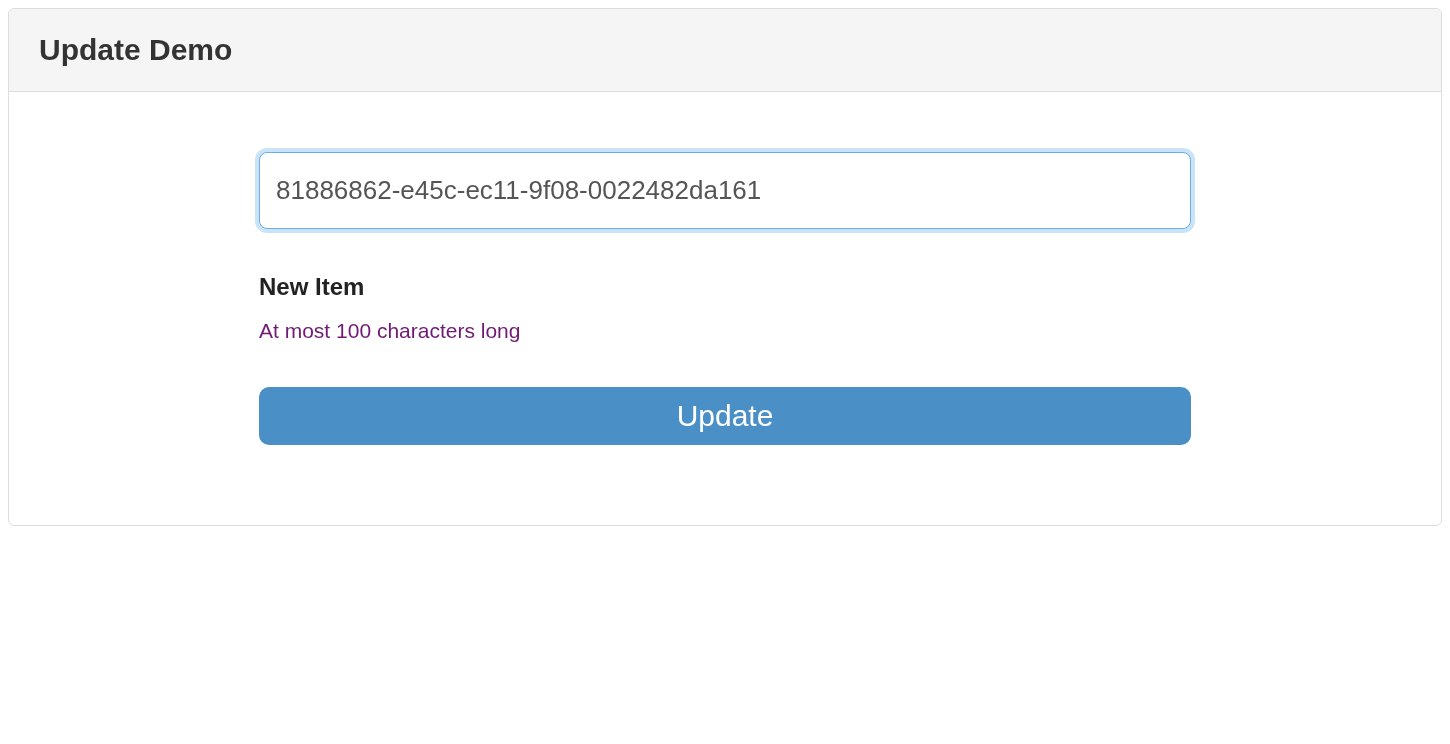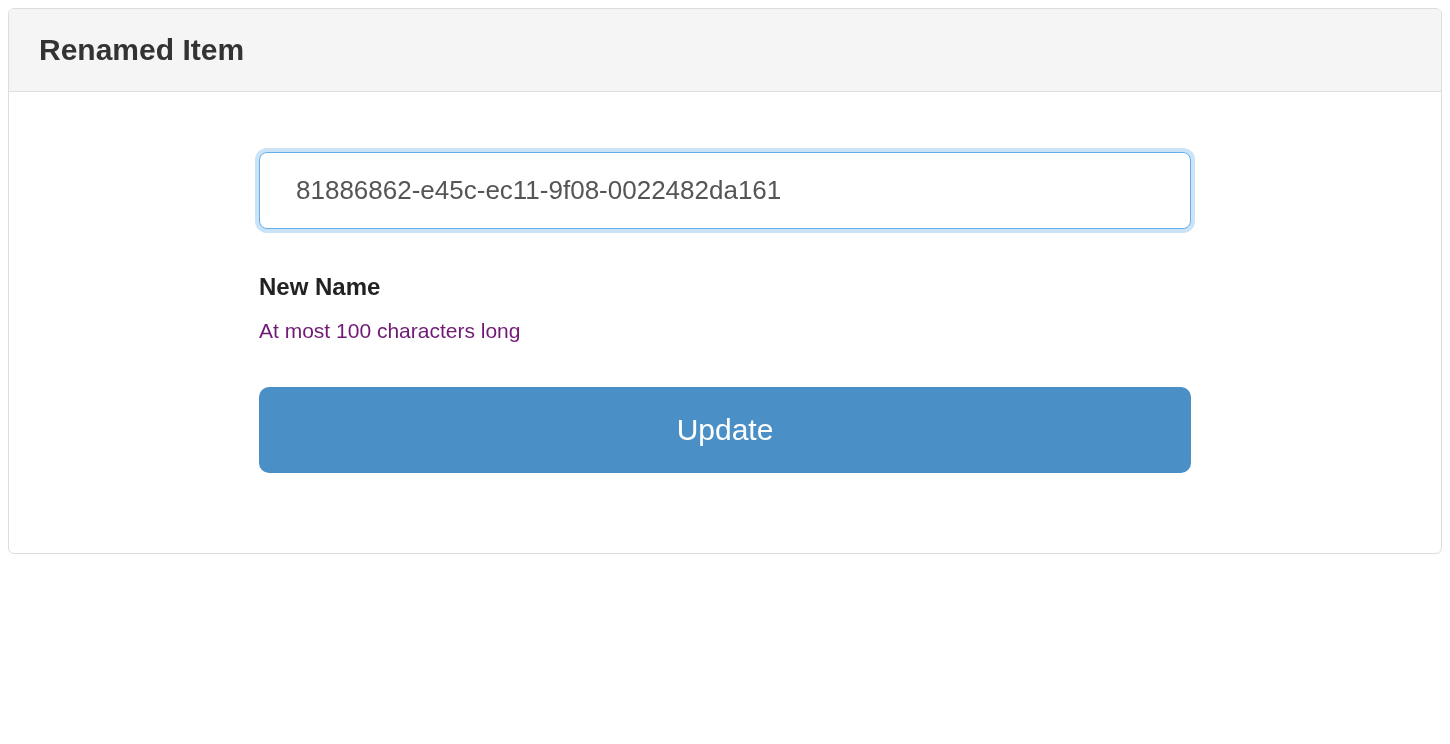--- a/index.html
+++ b/index.html
@@ -46,21 +46,21 @@
     .form-label {
       display: block;
       font-size: 24px;
       font-weight: 700;
       color: #222;
       margin-bottom: 18px;
     }
     
     .form-input {
       width: 100%;
-      padding: 22px 36px;
+      padding: 22px 16px;
       font-size: 26px;
       color: #555;
       border: 1px solid #ccc;
       border-radius: 8px;
       outline: none;
       font-family: inherit;
     }
     
     .form-input.focused {
       border-color: #66afe9;
@@ -69,45 +69,45 @@
     
     .form-help {
       font-size: 21px;
       color: #701a75;
       margin-top: 12px;
       font-weight: 400;
     }
     
     .btn-primary {
       width: 100%;
-      padding: 26px;
+      padding: 12px;
       font-size: 30px;
       font-weight: 400;
       color: #ffffff;
       background: #4a90c7;
       border: none;
       border-radius: 10px;
       cursor: pointer;
       font-family: inherit;
     }
   </style>
 </head>
 <body>
 
 <div class="panel">
   <div class="panel-header">
-    <h2 class="panel-title">Renamed Item</h2>
+    <h2 class="panel-title">Update Demo</h2>
   </div>
   <div class="panel-body">
     
     <div class="form-group">
       <input type="text" class="form-input focused" value="81886862-e45c-ec11-9f08-0022482da161" style="">
     </div>
     
     <div class="form-group">
-      <label class="form-label">New Name</label>
+      <label class="form-label">New Item</label>
       <div class="form-help">At most 100 characters long</div>
     </div>
     
     <button class="btn-primary">Update</button>
     
   </div>
 </div>
 
 </body></html>

